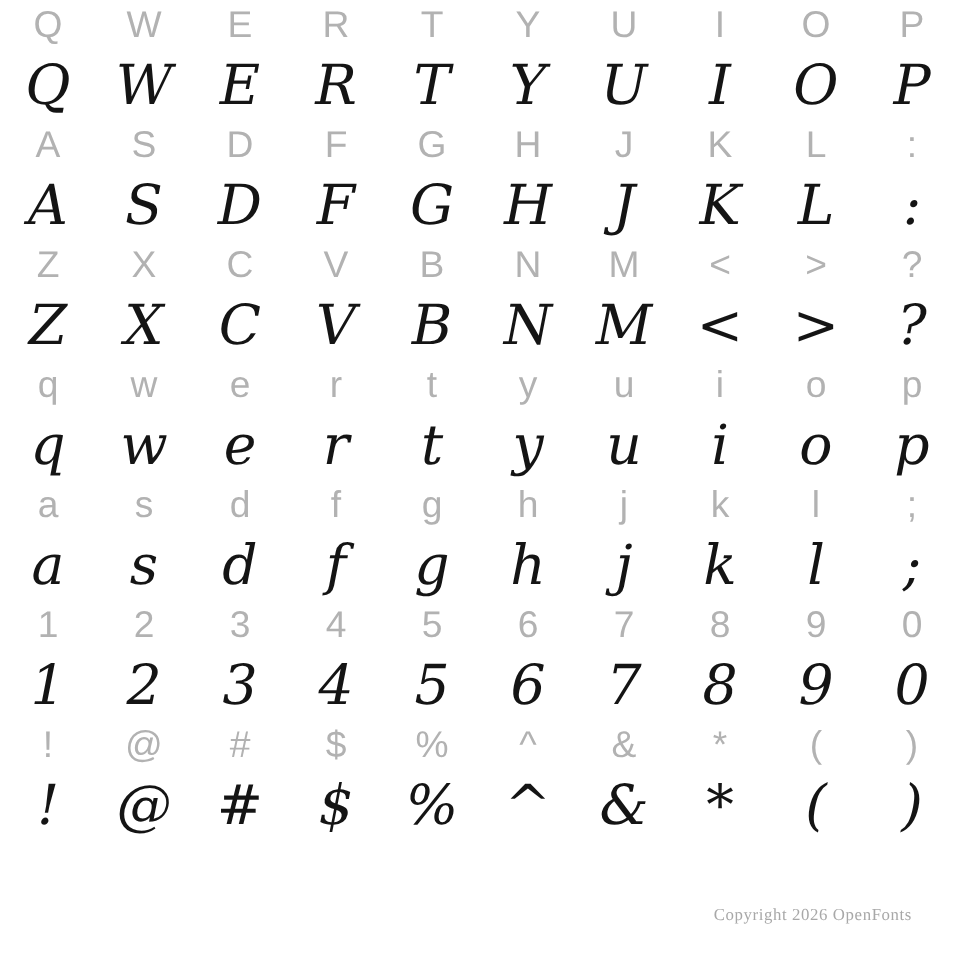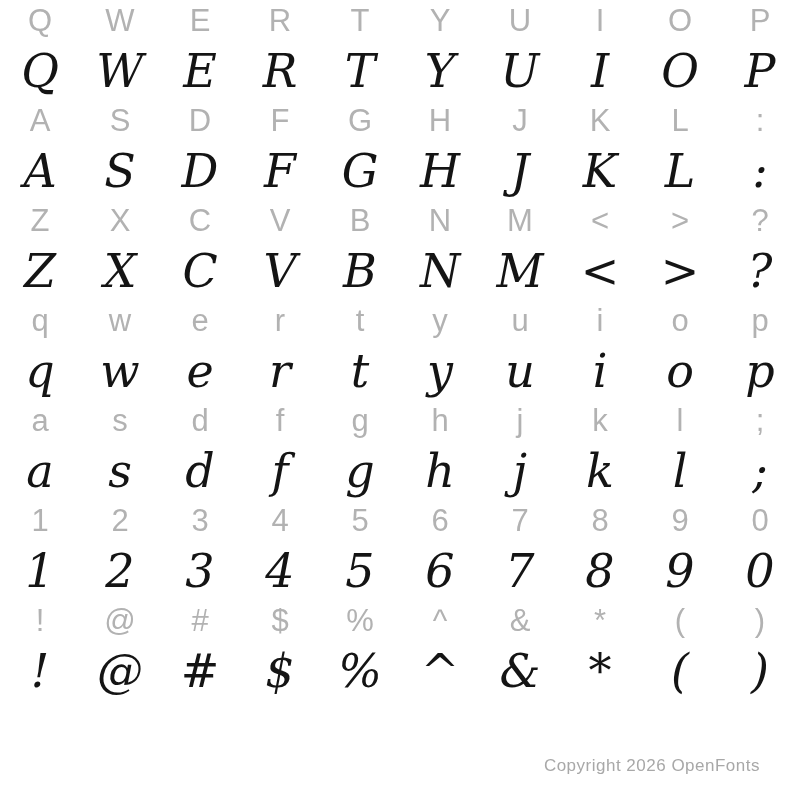--- a/index.html
+++ b/index.html
@@ -43,22 +43,22 @@
     color: var(--glyph-color, #141414);
   }
   .cell {
     text-align: center;
     white-space: pre;
   }
   .footer {
     position: absolute;
     right: 40px;
     top: 756px;
-    font-family: Liberation Sans, sans-serif;
-    font-size: 17px;
+    font-family: Liberation Serif, serif;
+    font-size: 14px;
     color: var(--watermark-color, #a8a8a8);
     letter-spacing: 0.5px;
   }
 </style>
 </head>
 <body>
 
 <main class="specimen" style="background: rgb(255, 255, 255);">
   <div id="glyph-grid">
       <div class="pair">

